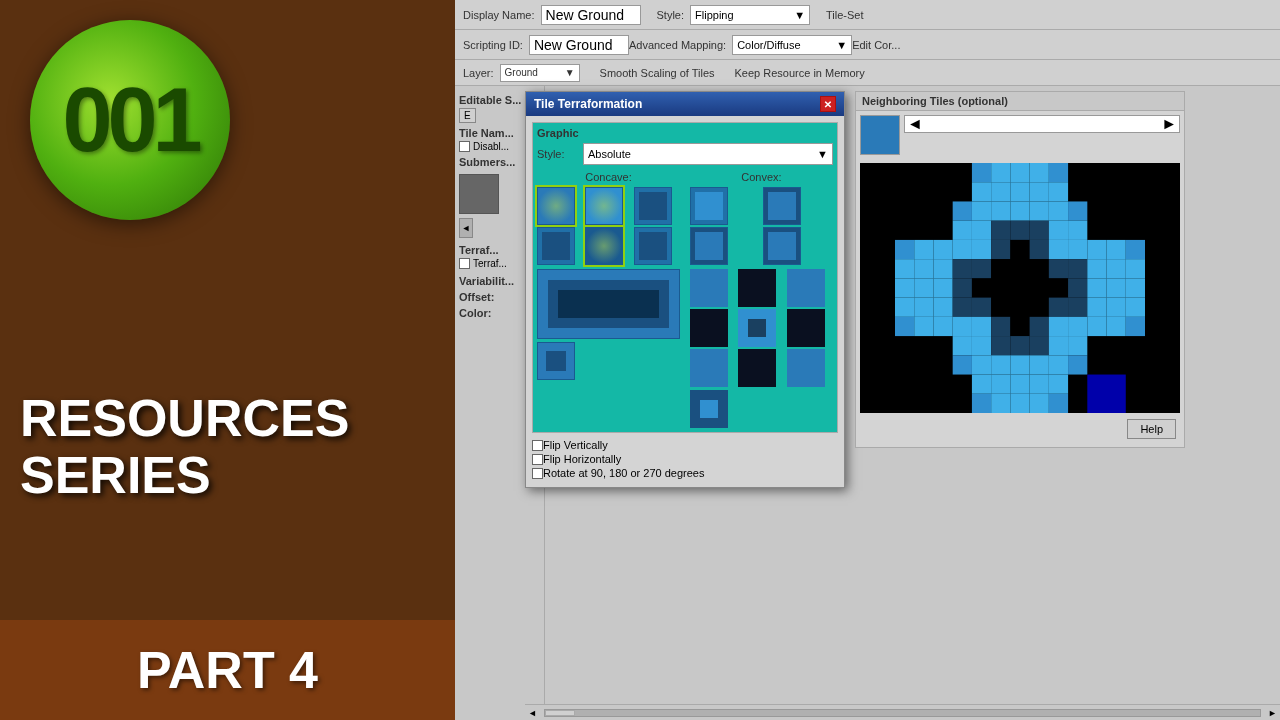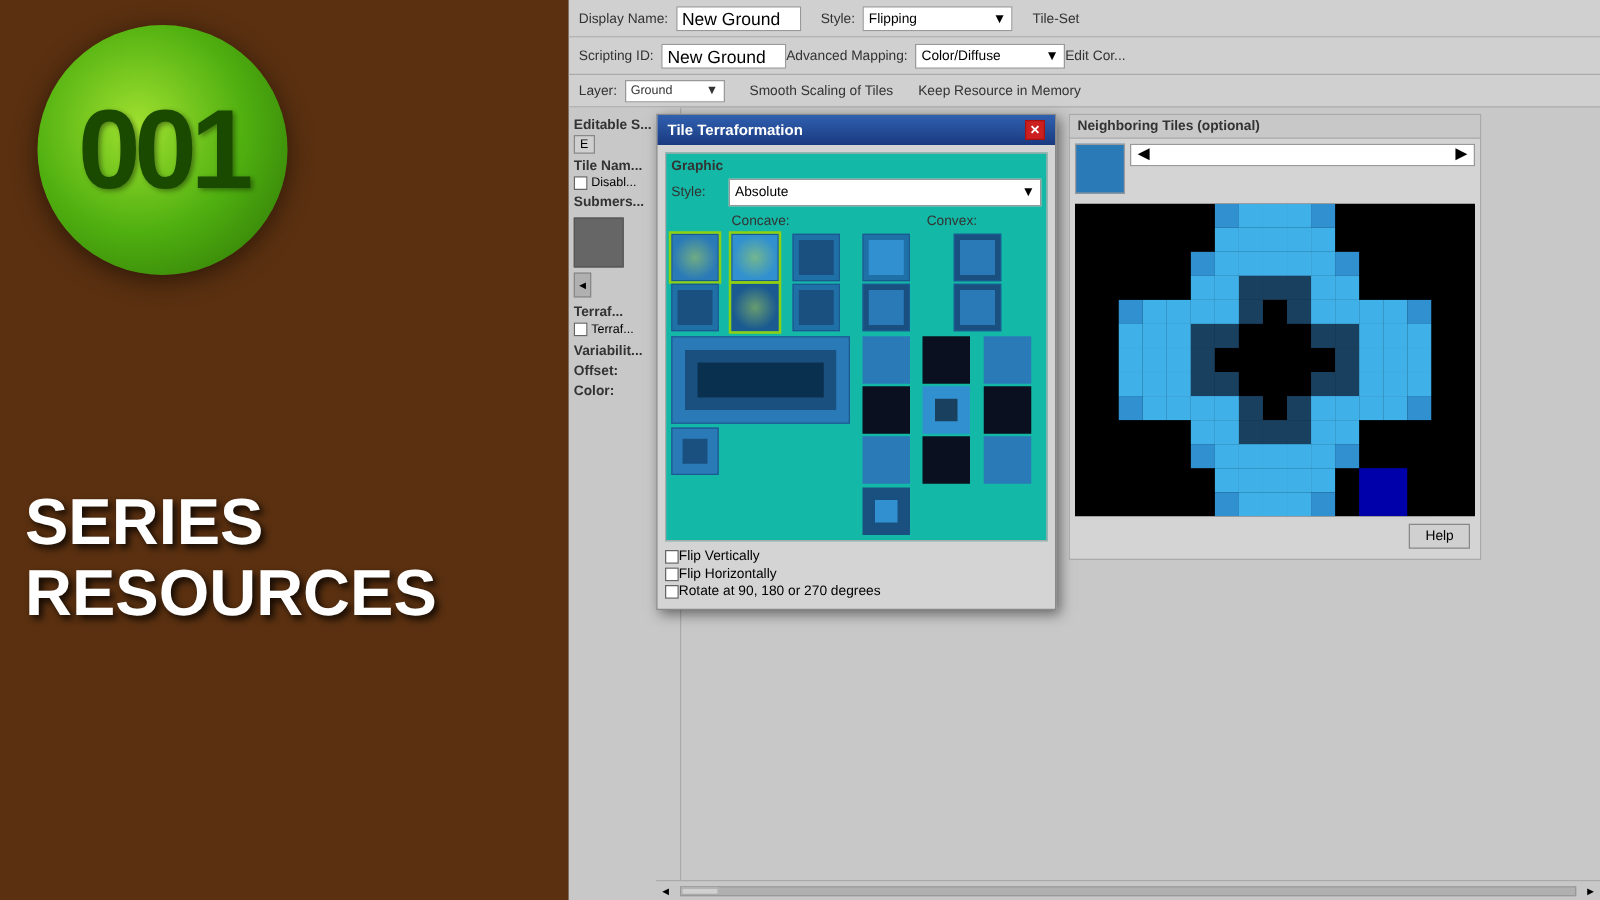--- a/index.html
+++ b/index.html
@@ -476,22 +476,25 @@
     }
   </style>
 </head>
 <body>
 
 <div class="thumbnail-area">
   <div class="green-circle">
     <span class="circle-number">001</span>
   </div>
   <div class="resources-text">
+    <div>RESOURCES</div>
     <div>SERIES</div>
-    <div>RESOURCES</div>
+  </div>
+  <div class="part-banner">
+    <span class="part-text">PART 4</span>
   </div>
 </div>
 
 <div class="editor-area">
 
   <div class="top-toolbar">
     <div class="toolbar-field">
       <span class="toolbar-label">Display Name:</span>
       <div class="toolbar-input">New Ground</div>
     </div>

